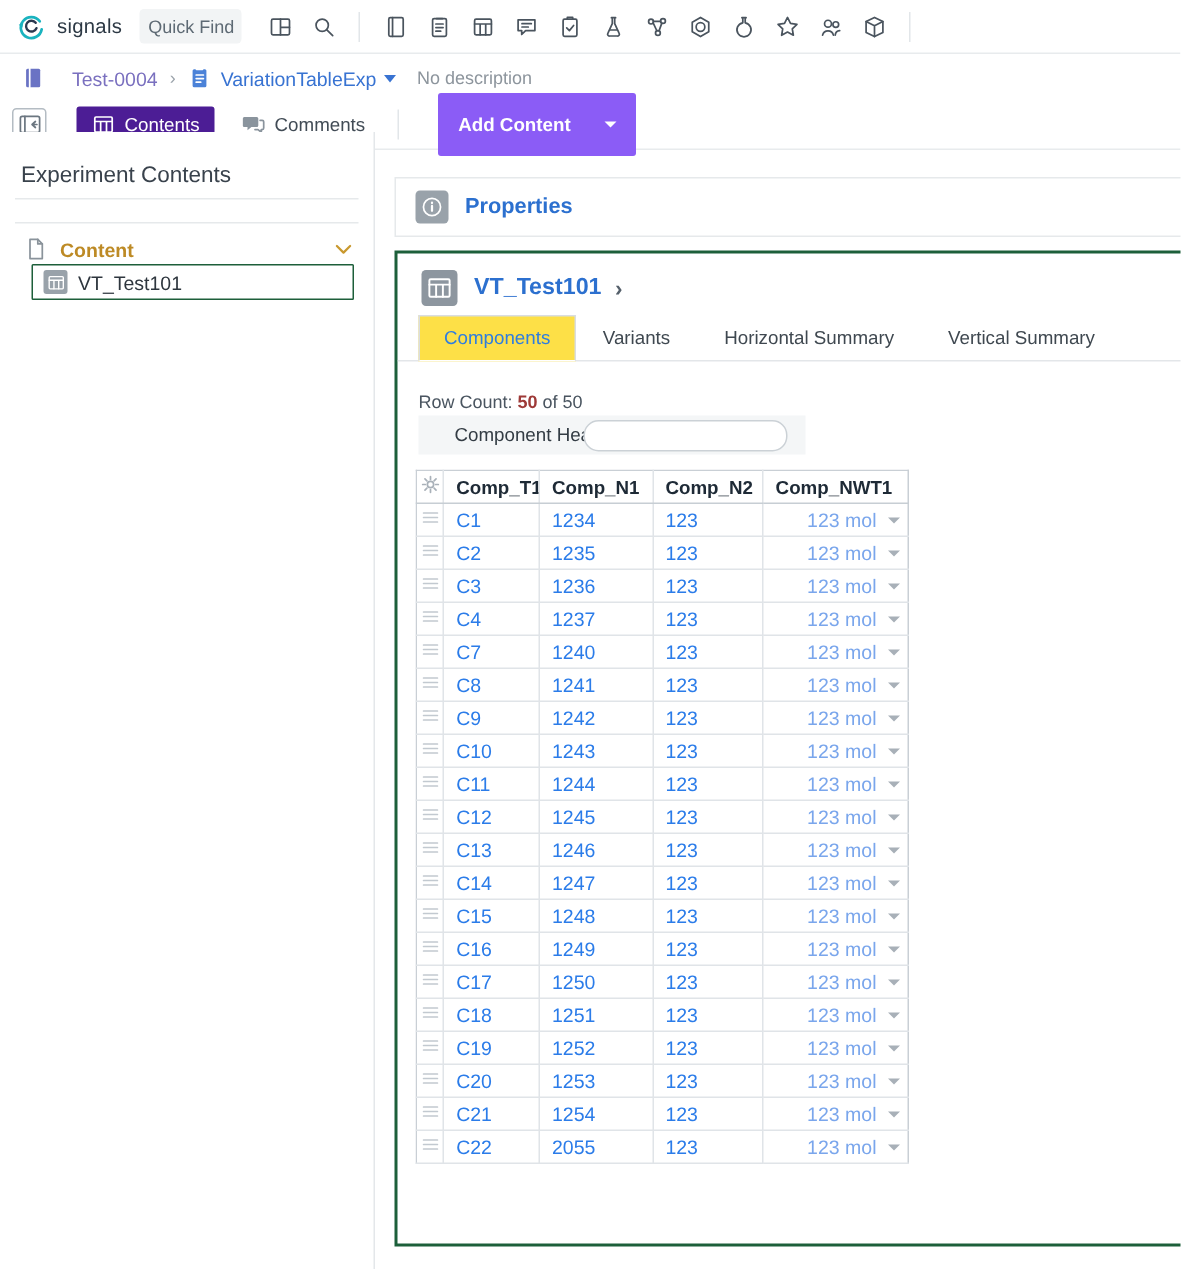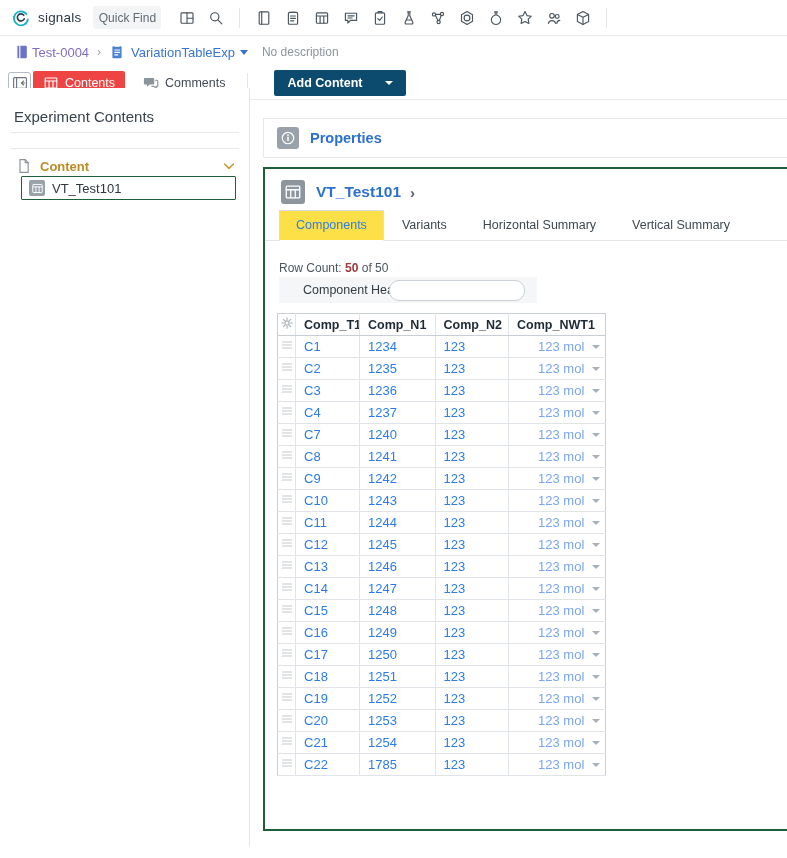--- a/index.html
+++ b/index.html
@@ -14,38 +14,38 @@
   .brand { margin-left:6px; font-size:13.5px; font-weight:500; color:#2c3844; letter-spacing:.2px; }
   .quickfind { margin-left:12px; width:68px; height:23px; background:#f2f4f5; border-radius:3px;
     display:flex; align-items:center; justify-content:center; font-size:12px; color:#5e6a74; cursor:text; }
   .tb-icons { display:flex; align-items:center; margin-left:16px; gap:10px; color:#4a545e; }
   .tb-icons .ticon { width:19px; height:19px; display:flex; align-items:center; justify-content:center; cursor:pointer; }
   .vsep { width:1px; height:20px; background:#e2e6e9; margin:0 4px; }
 
   
   .crumbs { position:absolute; left:0; top:37px; width:787px; height:30px;
     display:flex; align-items:center; padding-left:14px; background:#fff; }
-  .crumb-nb { color:#7a70bf; font-size:13px; margin-left:2px; cursor:pointer; }
+  .crumb-nb { color:#7a70bf; font-size:13px; margin-left:18px; cursor:pointer; }
   .crumb-sep { color:#9aa2aa; margin:0 8px; font-size:12px; }
   .crumb-exp { color:#3873d2; font-size:13px; margin-left:6px; font-weight:500; cursor:pointer; }
   .crumb-caret { width:0; height:0; border-left:4px solid transparent; border-right:4px solid transparent;
     border-top:5px solid #3873d2; margin-left:5px; cursor:pointer; }
   .crumb-desc { color:#8d959d; font-size:12px; margin-left:14px; }
 
   
   .actions { position:absolute; left:0; top:67px; width:787px; height:33px;
     border-bottom:1px solid #e8ebed; display:flex; align-items:center; padding-left:8px; background:#fff; }
   .collapse-btn { width:23px; height:23px; border:1px solid #b4bcc3; border-radius:3px; color:#6b7680;
     display:flex; align-items:center; justify-content:center; cursor:pointer; background:#fff; }
-  .tab-contents { margin-left:2px; height:25px; background:#ef4444; color:#fff; border-radius:2px;
+  .tab-contents { margin-left:20px; height:25px; background:#4c1d95; color:#fff; border-radius:2px;
     display:flex; align-items:center; gap:6px; padding:0 10px; font-size:12.5px; cursor:pointer; }
   .tab-comments { margin-left:10px; height:25px; display:flex; align-items:center; gap:6px;
     padding:0 8px; color:#414b55; font-size:12.5px; cursor:pointer; }
   .bubble-icon { color:#8a949d; }
-  .add-content { margin-left:22px; height:26px; background:#0c4a6e; color:#fff; border:none;
+  .add-content { margin-left:22px; height:42px; background:#8b5cf6; color:#fff; border:none;
     border-radius:2px; padding:0 13px; font-size:12.5px; font-weight:bold; display:flex;
     align-items:center; gap:23px; cursor:pointer; font-family:"Liberation Sans", sans-serif; }
   .add-caret { width:0; height:0; border-left:4px solid transparent; border-right:4px solid transparent;
     border-top:4px solid #fff; }
 
   
   .sidebar { position:absolute; left:0; top:88px; width:250px; height:758px;
     border-right:1px solid #e4e7ea; background:#fff; }
   .sb-title { position:absolute; left:14px; top:20px; font-size:15px; color:#39424c; }
   .sb-div1 { position:absolute; left:10px; right:10px; top:44px; border-top:1px solid #e6e9eb; }
@@ -659,21 +659,21 @@
               </span>
        </td>
      </tr>
           <tr>
        <td class="c-handle"><span class="handle ticon">
                 <svg viewBox="0 0 16 16" width="16" height="16" fill="none" stroke="currentColor" stroke-width="1.15" stroke-linecap="round" stroke-linejoin="round">
                   <path d="M3.4 5h9.2M3.4 8h9.2M3.4 11h9.2"></path>
                 </svg>
               </span></td>
        <td class="c-t1"><a>C22</a></td>
-       <td class="c-n1"><a>1785</a></td>
+       <td class="c-n1"><a>2055</a></td>
        <td class="c-n2"><a>123</a></td>
        <td class="c-nwt">
          <span class="nwt-cell">
                 <span class="nwt-val">123 mol</span>
          <span class="dd-caret"></span>
               </span>
        </td>
      </tr>
         </tbody>
     </table>

